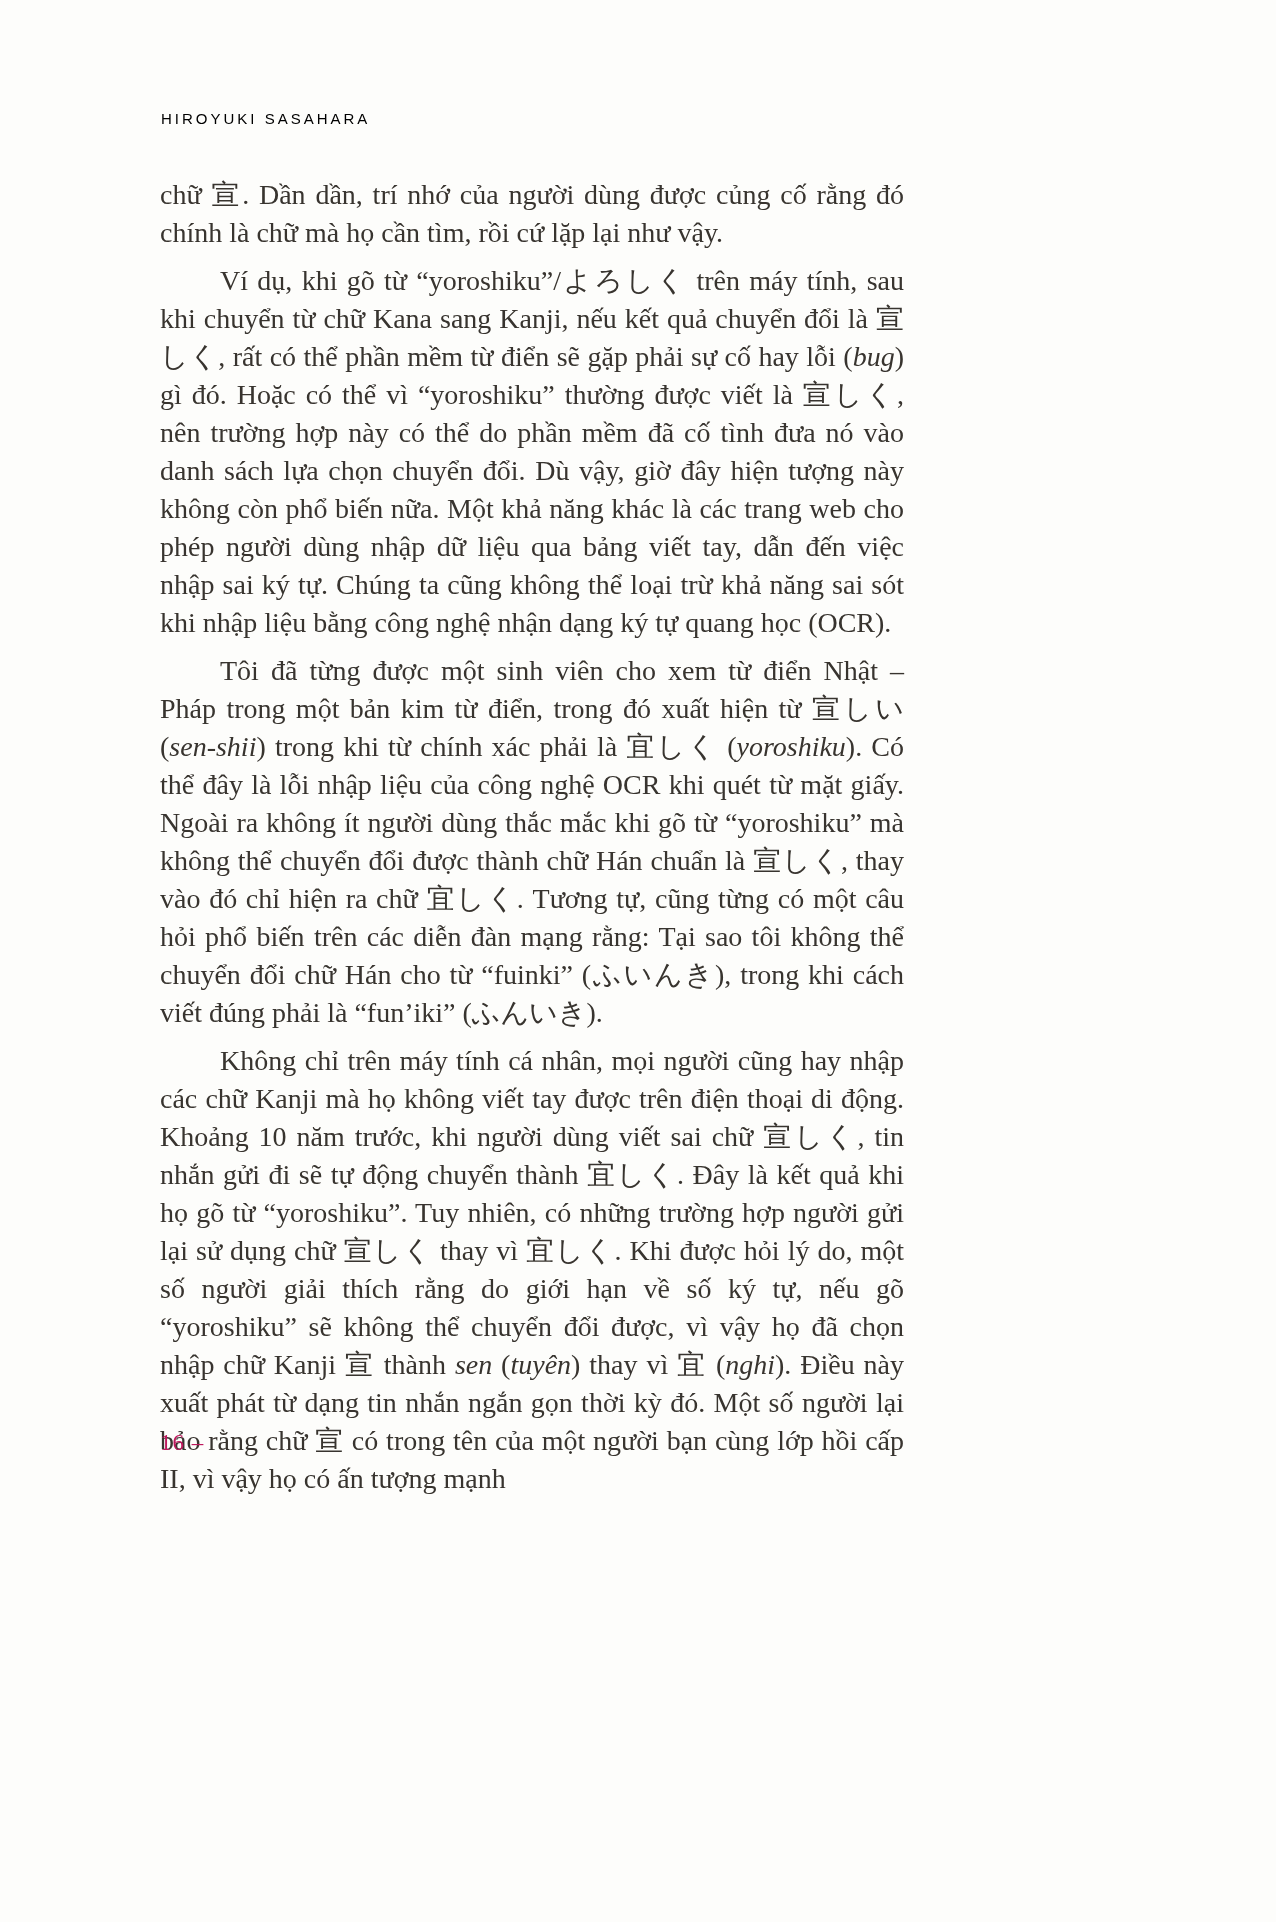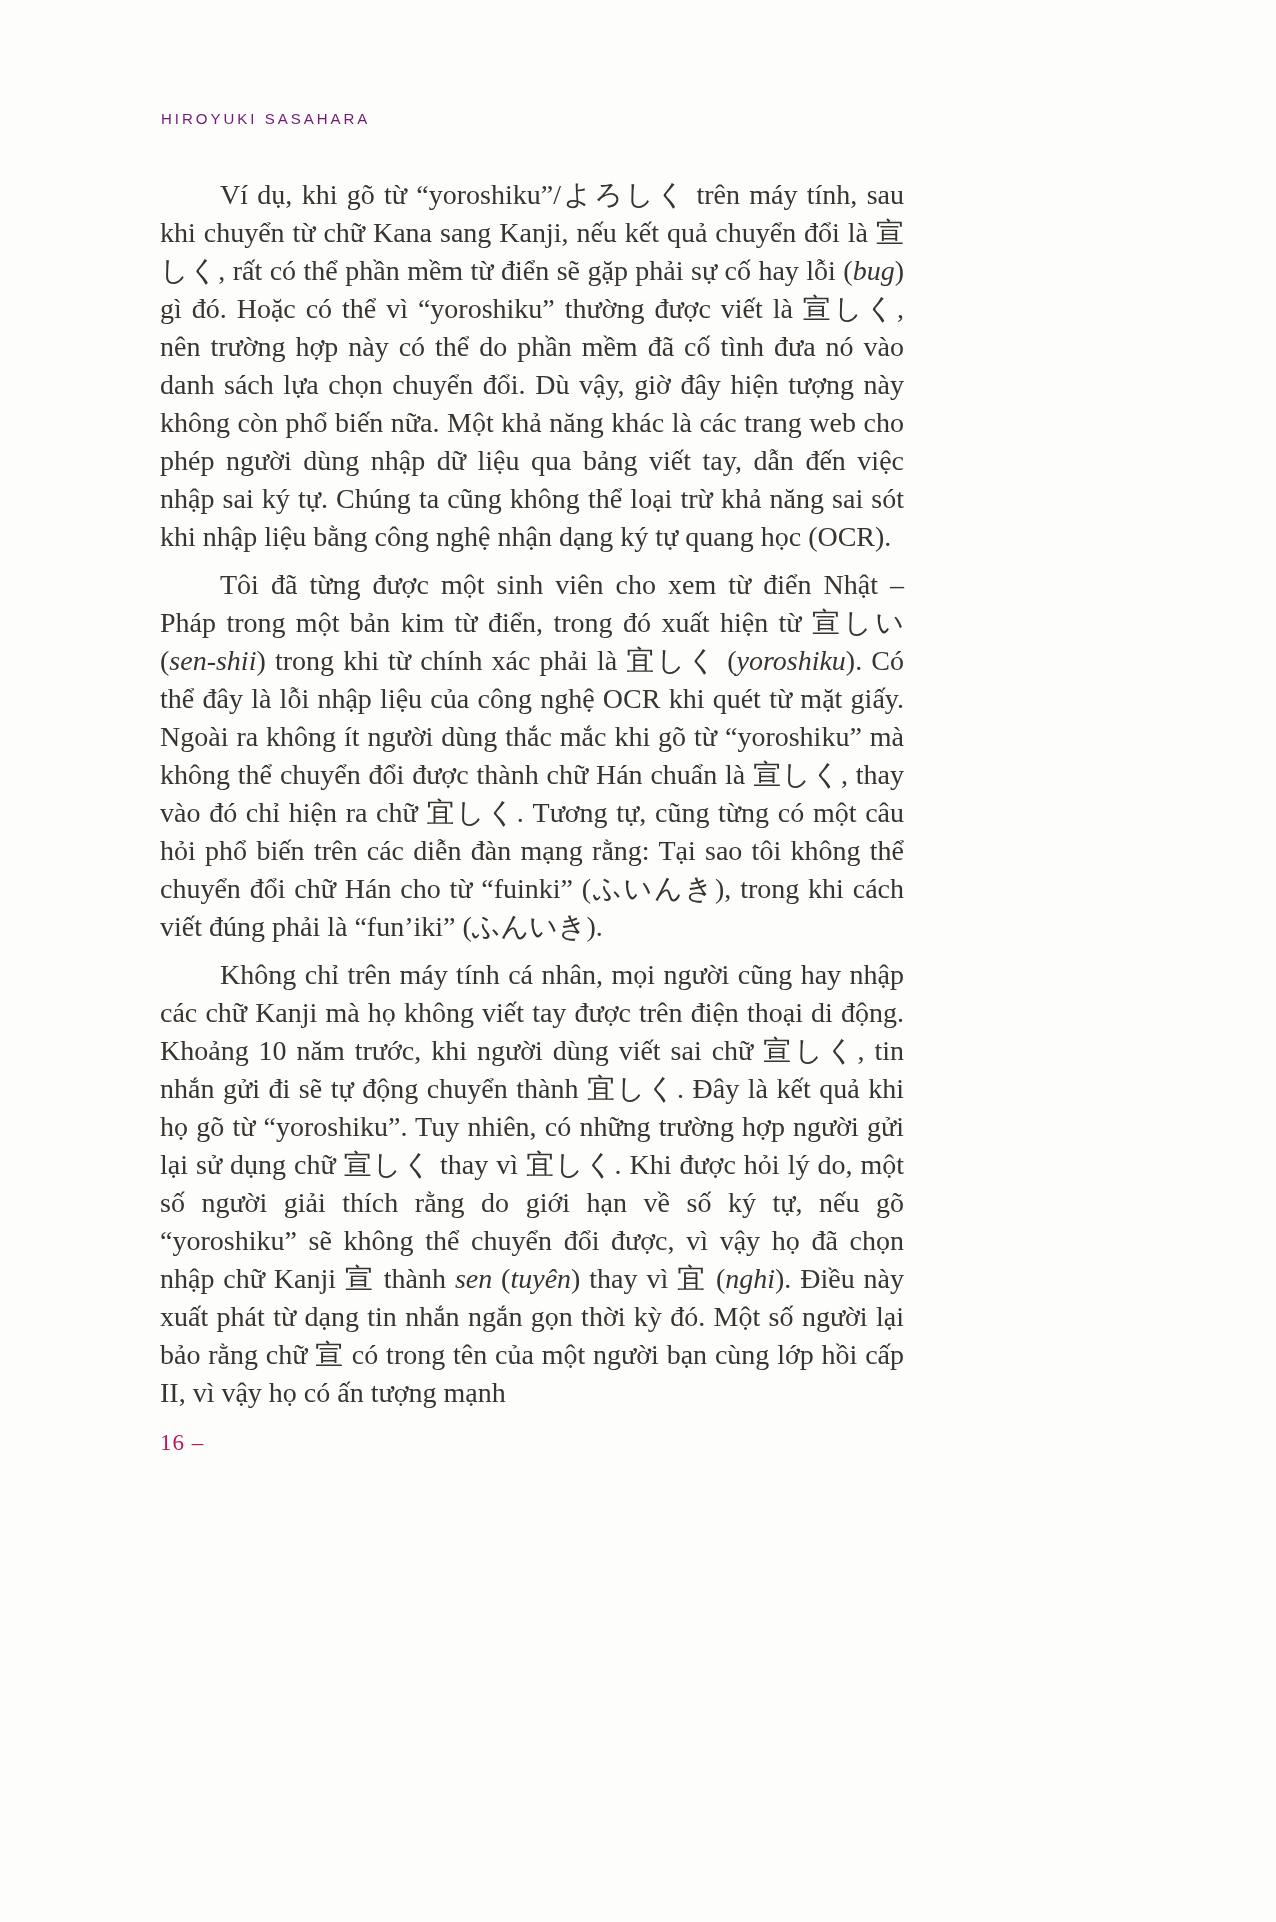--- a/index.html
+++ b/index.html
@@ -20,21 +20,21 @@
     inset: 0;
   }
   .running-header {
     position: absolute;
     left: 161px;
     top: 110px;
     font-family: "Liberation Sans", sans-serif;
     font-size: 15px;
     font-weight: 400;
     letter-spacing: 3px;
-    color: #701a75;
+    color: #000000;
     text-align: right;
   }
   .text-block {
     position: absolute;
     left: 160px;
     top: 176px;
     width: 744px;
     font-size: 28px;
     line-height: 38px;
     text-align: justify;
@@ -63,19 +63,20 @@
     text-align: right;
   }
 </style>
 </head>
 <body>
 
 <div class="page">
   <div class="running-header">HIROYUKI SASAHARA</div>
 
   <div class="text-block">
+      <p class="para"><span>chữ 宣. Dần dần, trí nhớ của người dùng được củng cố rằng đó chính là chữ mà họ cần tìm, rồi cứ lặp lại như vậy.</span></p>
       <p class="para indent"><span>Ví dụ, khi gõ từ “yoroshiku”/よろしく trên máy tính, sau khi chuyển từ chữ Kana sang Kanji, nếu kết quả chuyển đổi là 宣しく, rất có thể phần mềm từ điển sẽ gặp phải sự cố hay lỗi (</span><span class="it">bug</span><span>) gì đó. Hoặc có thể vì “yoroshiku” thường được viết là 宣しく, nên trường hợp này có thể do phần mềm đã cố tình đưa nó vào danh sách lựa chọn chuyển đổi. Dù vậy, giờ đây hiện tượng này không còn phổ biến nữa. Một khả năng khác là các trang web cho phép người dùng nhập dữ liệu qua bảng viết tay, dẫn đến việc nhập sai ký tự. Chúng ta cũng không thể loại trừ khả năng sai sót khi nhập liệu bằng công nghệ nhận dạng ký tự quang học (OCR).</span></p>
       <p class="para indent"><span>Tôi đã từng được một sinh viên cho xem từ điển Nhật – Pháp trong một bản kim từ điển, trong đó xuất hiện từ 宣しい (</span><span class="it">sen-shii</span><span>) trong khi từ chính xác phải là 宜しく (</span><span class="it">yoroshiku</span><span>). Có thể đây là lỗi nhập liệu của công nghệ OCR khi quét từ mặt giấy. Ngoài ra không ít người dùng thắc mắc khi gõ từ “yoroshiku” mà không thể chuyển đổi được thành chữ Hán chuẩn là 宣しく, thay vào đó chỉ hiện ra chữ 宜しく. Tương tự, cũng từng có một câu hỏi phổ biến trên các diễn đàn mạng rằng: Tại sao tôi không thể chuyển đổi chữ Hán cho từ “fuinki” (ふいんき), trong khi cách viết đúng phải là “fun’iki” (ふんいき).</span></p>
       <p class="para indent"><span>Không chỉ trên máy tính cá nhân, mọi người cũng hay nhập các chữ Kanji mà họ không viết tay được trên điện thoại di động. Khoảng 10 năm trước, khi người dùng viết sai chữ 宣しく, tin nhắn gửi đi sẽ tự động chuyển thành 宜しく. Đây là kết quả khi họ gõ từ “yoroshiku”. Tuy nhiên, có những trường hợp người gửi lại sử dụng chữ 宣しく thay vì 宜しく. Khi được hỏi lý do, một số người giải thích rằng do giới hạn về số ký tự, nếu gõ “yoroshiku” sẽ không thể chuyển đổi được, vì vậy họ đã chọn nhập chữ Kanji 宣 thành </span><span class="it">sen</span><span> (</span><span class="it">tuyên</span><span>) thay vì 宜 (</span><span class="it">nghi</span><span>). Điều này xuất phát từ dạng tin nhắn ngắn gọn thời kỳ đó. Một số người lại bảo rằng chữ 宣 có trong tên của một người bạn cùng lớp hồi cấp II, vì vậy họ có ấn tượng mạnh</span></p>
     </div>
 
   <div class="page-footer">16 –</div>
 </div>
 
 </body></html>

